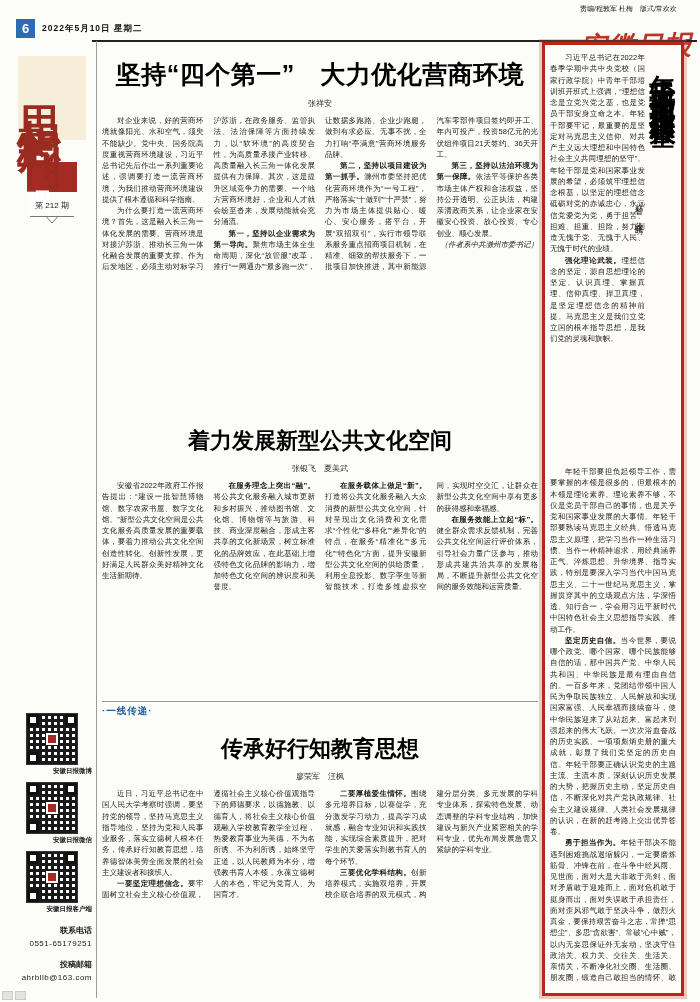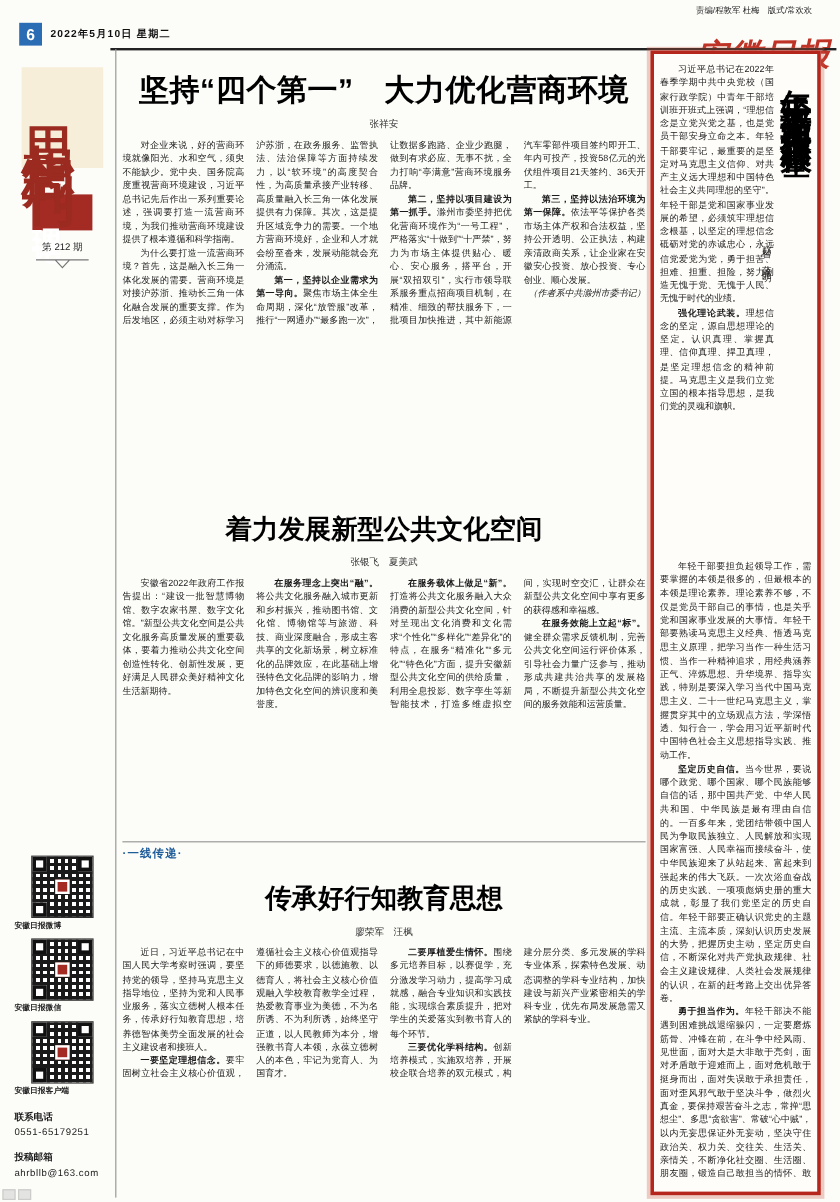--- a/index.html
+++ b/index.html
@@ -21,21 +21,21 @@
   
   .sidebar{position:absolute;left:12px;top:52px;width:80px;height:946px;}
   .weekly{background:#f7eeda;width:68px;margin:4px auto 0;padding:14px 0;text-align:center;}
   .weekly-text{writing-mode:vertical-rl;font-size:44px;line-height:1;letter-spacing:14px;
                color:#9b2a20;font-family:"DejaVu Serif",serif;font-weight:bold;}
   .lilun{background:#a32b24;width:50px;margin:22px auto 8px;padding:9px 0;text-align:center;}
   .lilun-text{writing-mode:vertical-rl;color:#fff;font-size:24px;font-weight:bold;
               font-family:"DejaVu Serif",serif;line-height:1;letter-spacing:6px;}
   .issue{text-align:center;font-size:8px;color:#222;}
   .chev{display:block;margin:4px auto 0;}
-  .side-bottom{position:absolute;top:662px;left:0;width:80px;text-align:left;}
+  .side-bottom{position:absolute;top:662px;left:0;width:80px;text-align:right;}
   .qr{position:relative;width:50px;height:50px;margin:0 auto;outline:1px solid #333;
       background:repeating-linear-gradient(0deg,#1a1a1a 0 3px,transparent 3px 6px),
                  repeating-linear-gradient(90deg,#1a1a1a 0 3px,#fff 3px 6px);}
   .qr i{position:absolute;width:12px;height:12px;border:3px solid #111;background:#fff;}
   .qr i.f1{top:0;left:0}.qr i.f2{top:0;right:0}.qr i.f3{bottom:0;left:0}
   .qr b{position:absolute;top:19px;left:19px;width:12px;height:12px;background:#a32b24;border:2px solid #fff;}
   .qr-label{font-size:6.5px;font-weight:bold;margin:3px 0 7px;color:#222;}
   .contact-label{font-size:8px;font-weight:bold;margin-top:11px;}
   .contact-value{font-size:8px;margin-top:3px;letter-spacing:.5px;}
 

